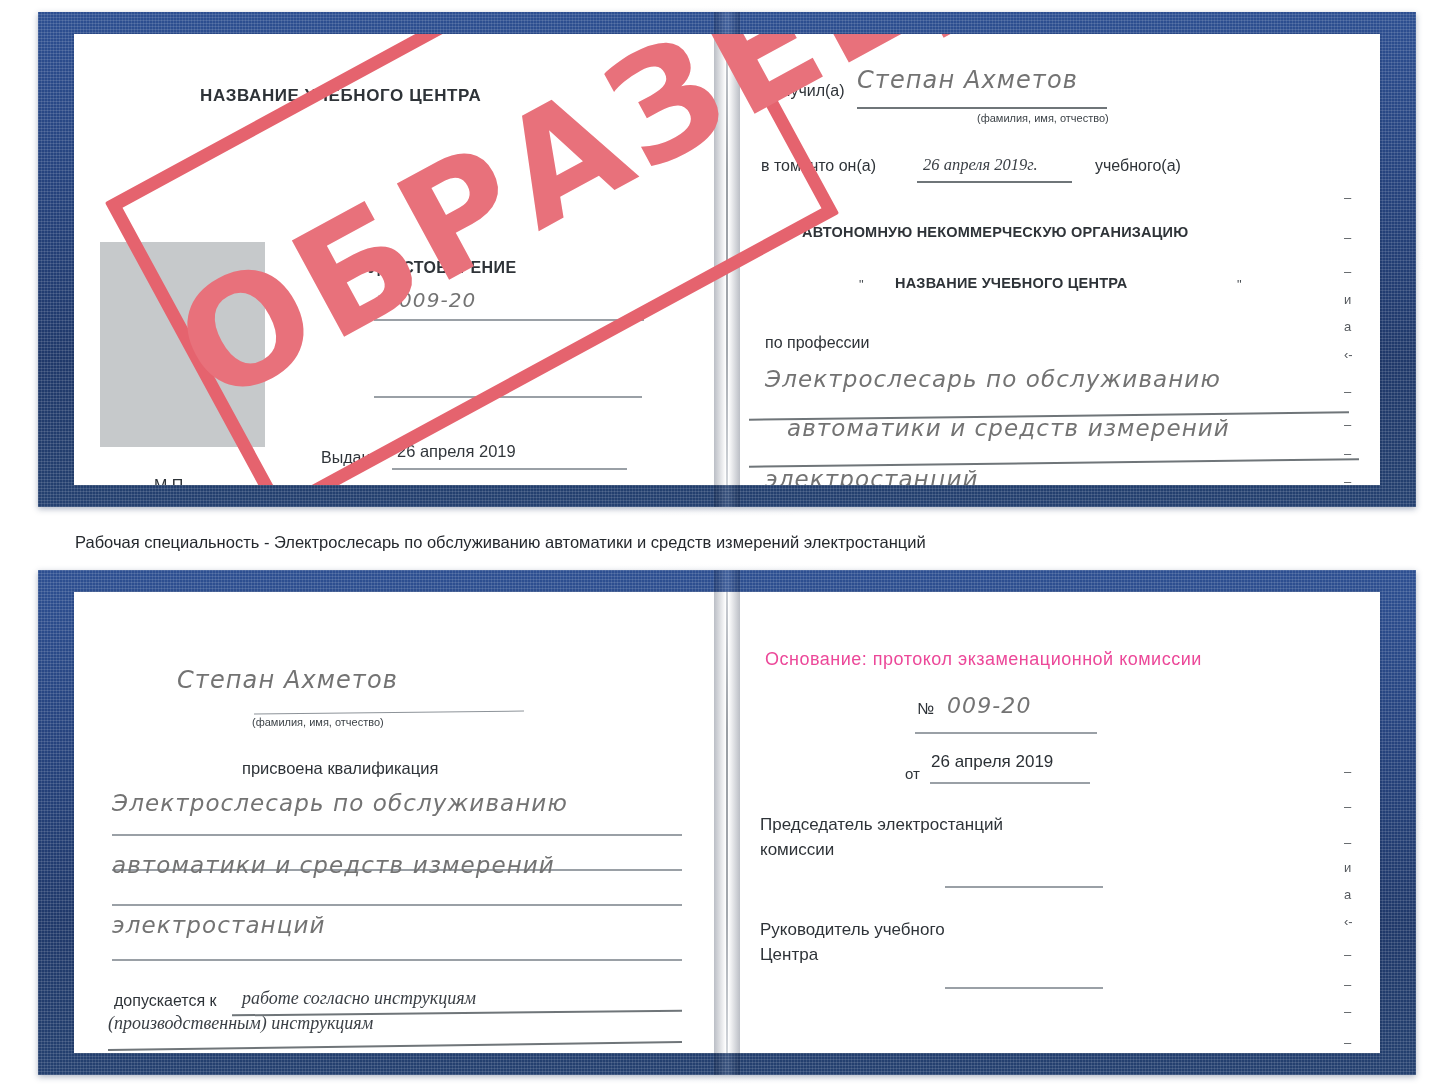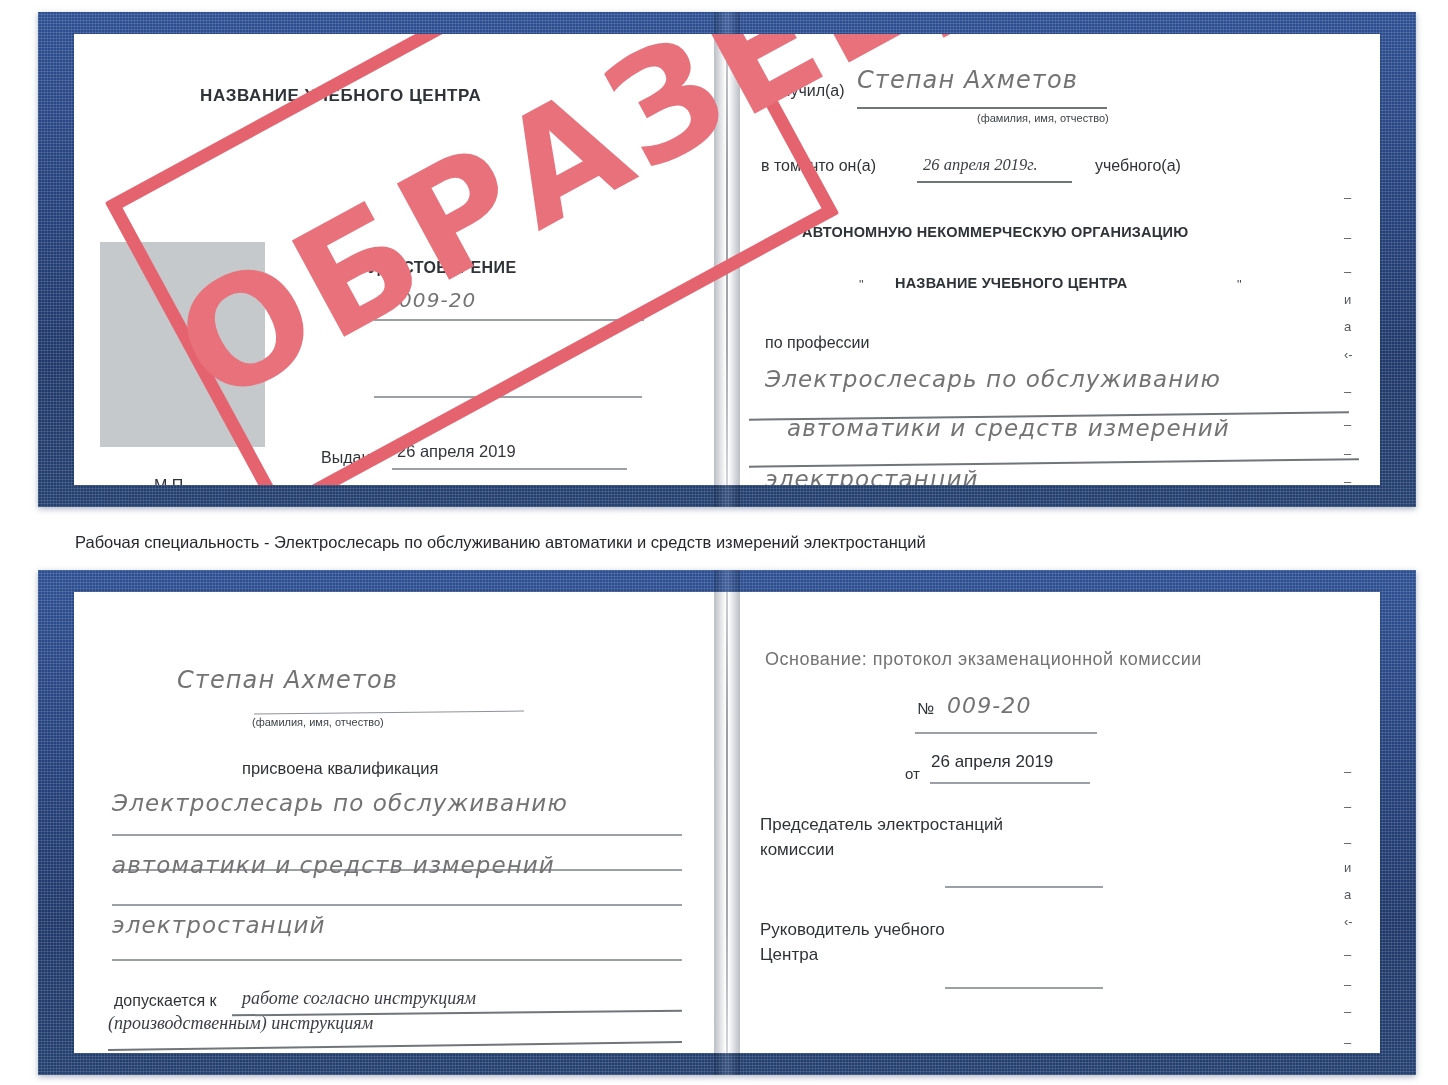--- a/index.html
+++ b/index.html
@@ -204,21 +204,21 @@
 
       <div class="t" style="left:40px;top:400px;font-size:16px;">допускается к</div>
       <div class="t ital" style="left:168px;top:396px;font-size:18px;">работе согласно инструкциям</div>
       <div class="t ital" style="left:34px;top:421px;font-size:18px;">(производственным) инструкциям</div>
       <div class="rule thin dark" style="left:158px;top:420px;width:450px;transform:rotate(-0.6deg);"></div>
       <div class="rule thin dark" style="left:34px;top:453px;width:574px;transform:rotate(-0.8deg);"></div>
 
     </div>
 
     <div class="page right">
-      <div class="t" style="left:38px;top:57px;font-size:18px;letter-spacing:.5px;color:#737373;">Основание: протокол экзаменационной комиссии</div>
+      <div class="t" style="left:38px;top:57px;font-size:18px;letter-spacing:.5px;color:#ec4899;">Основание: протокол экзаменационной комиссии</div>
 
       <div class="t" style="left:190px;top:108px;font-size:16px;">№</div>
       <div class="t hand" style="left:220px;top:101px;font-size:22px;">009-20</div>
       <div class="rule" style="left:188px;top:140px;width:182px;"></div>
 
       <div class="t" style="left:178px;top:173px;font-size:15px;">от</div>
       <div class="t" style="left:204px;top:160px;font-size:17px;color:#2b3035;">26 апреля 2019</div>
       <div class="rule" style="left:203px;top:190px;width:160px;"></div>
 
       <div class="t" style="left:33px;top:223px;font-size:17px;">Председатель электростанций</div>

